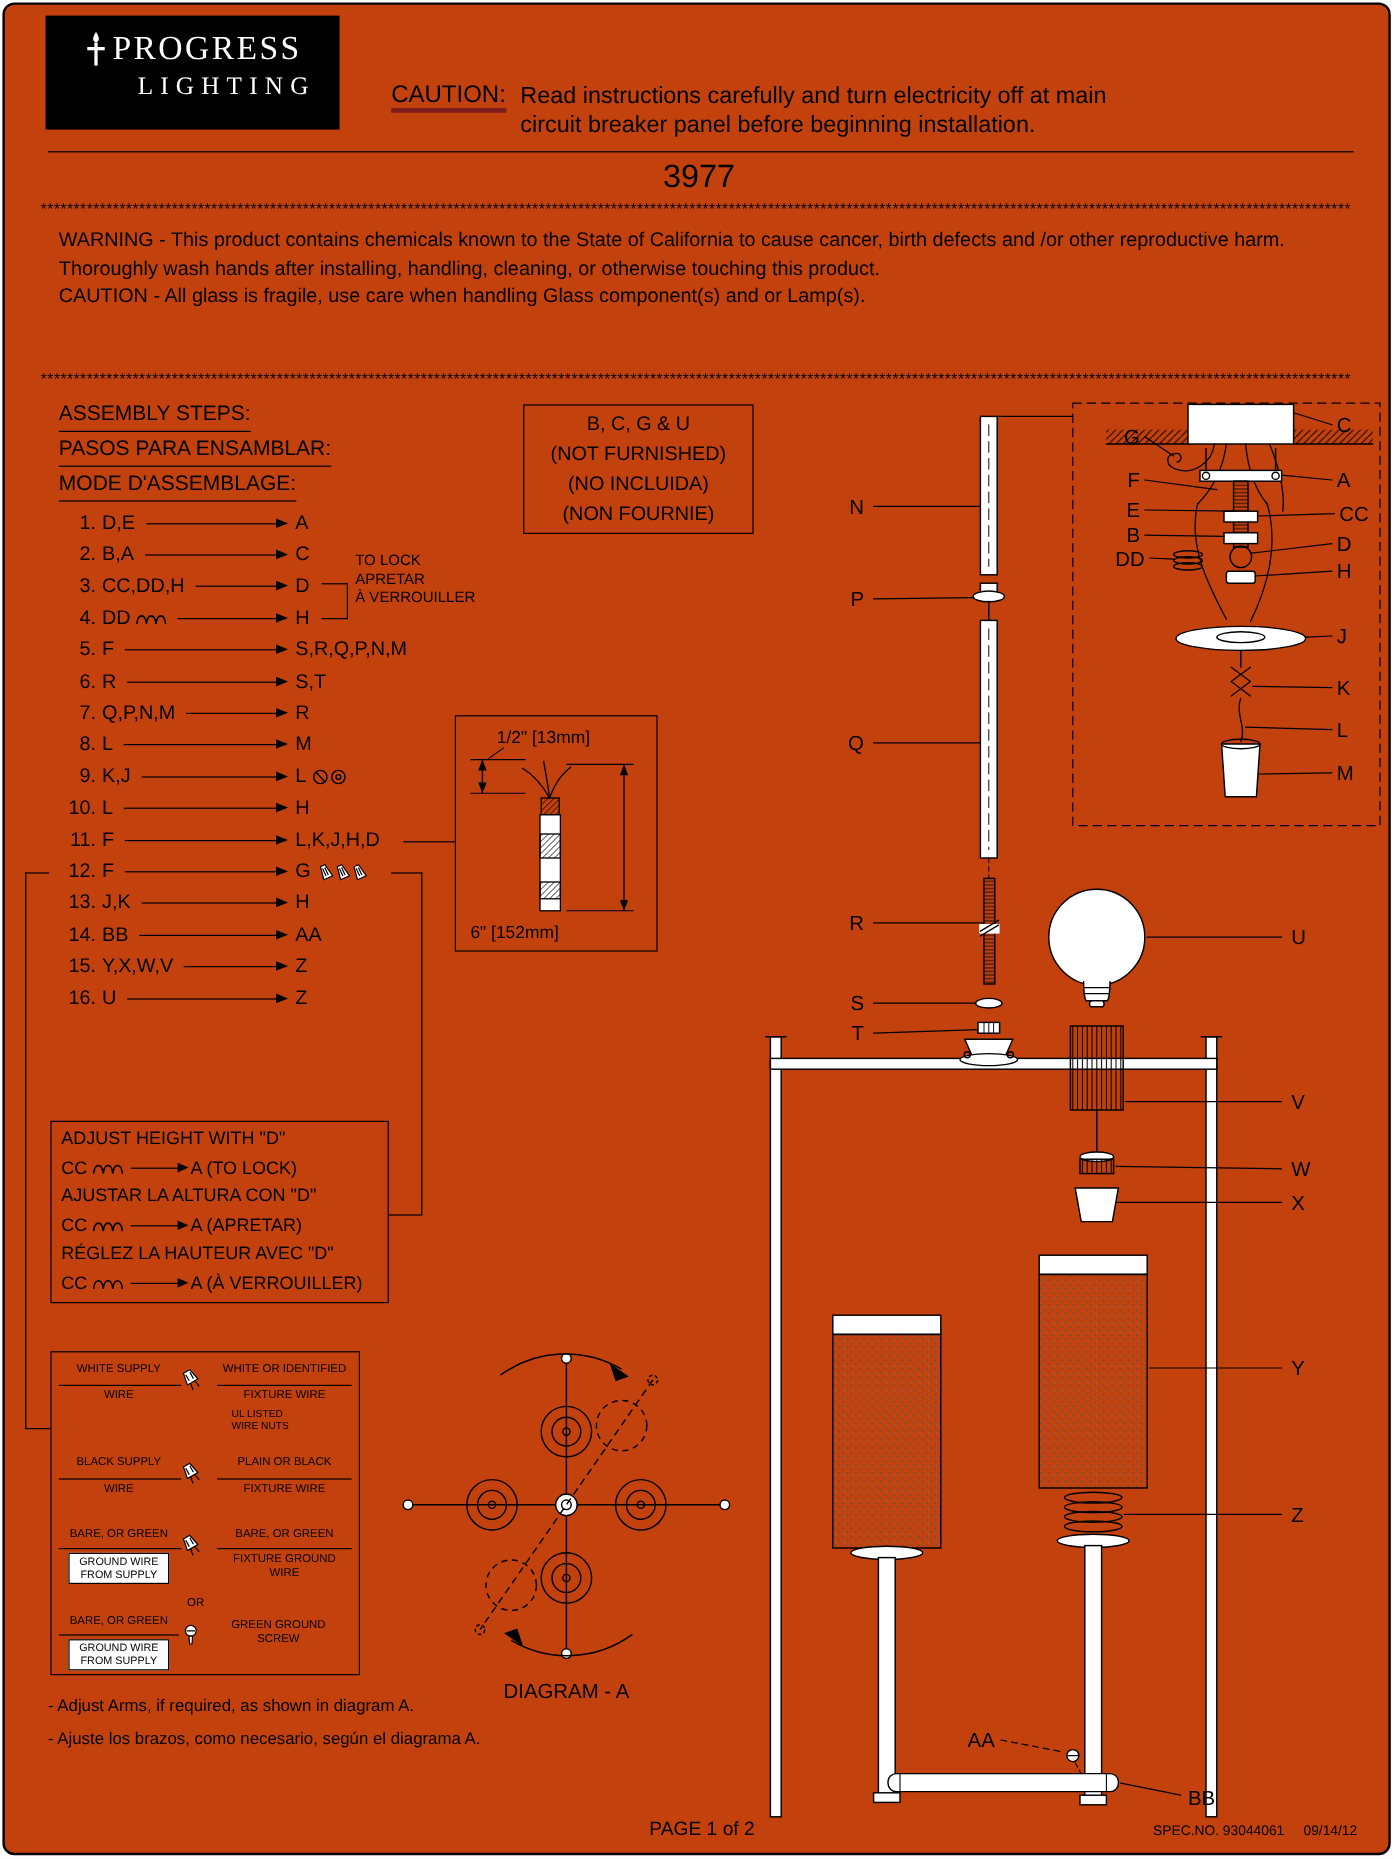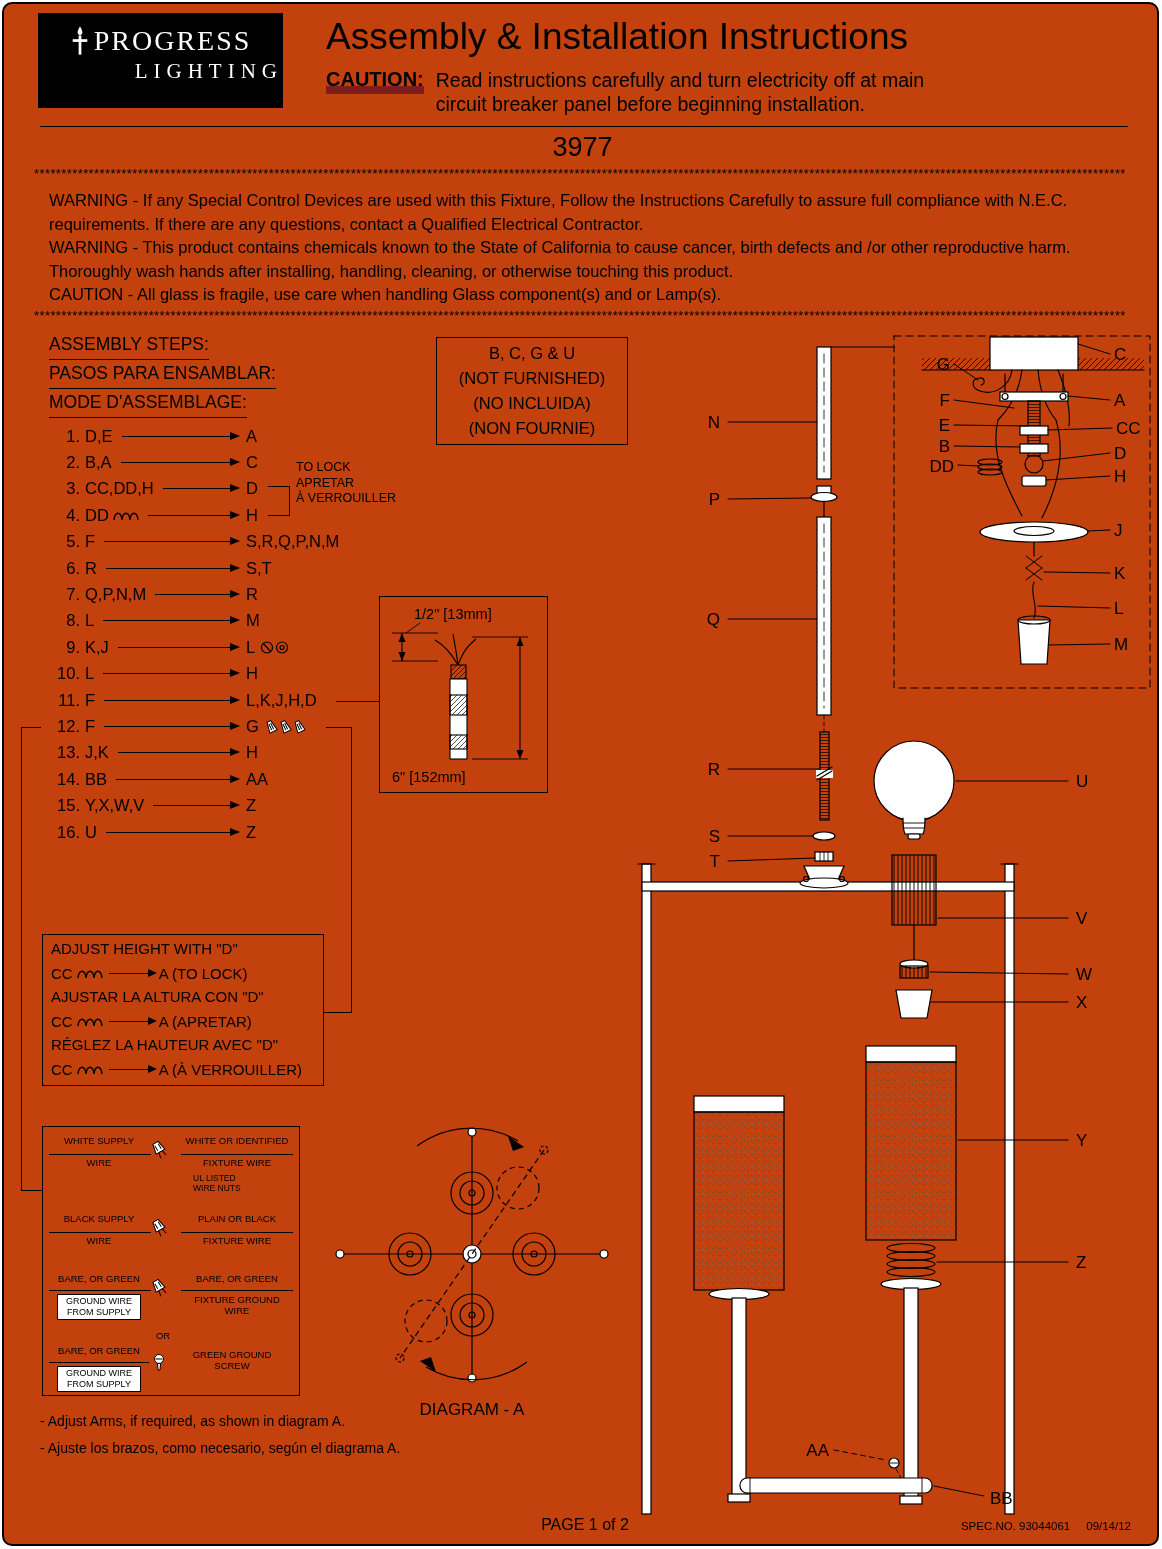--- a/index.html
+++ b/index.html
@@ -6,24 +6,24 @@
 html,body{width:1162px;height:1549px;background:#fff;color:#000;
   font-family:"Liberation Sans",sans-serif;-webkit-font-smoothing:antialiased}
 .page{position:absolute;left:2px;top:2px;width:1157px;height:1544px;
   border:2.5px solid #000;border-radius:10px;background:#c2410c;overflow:hidden}
 .abs{position:absolute}
 
 .logo{left:34px;top:9px;width:245px;height:95px;background:#000;color:#fff;
   font-family:"Liberation Serif",serif;padding-top:12px}
 .logo-l1{display:flex;align-items:center;justify-content:center;gap:4px;
   font-size:28px;letter-spacing:2px}
-.logo-l2{text-align:right;padding-right:0;font-size:21px;letter-spacing:6px;margin-top:2px}
+.logo-l2{text-align:right;padding-right:20px;font-size:21px;letter-spacing:6px;margin-top:2px}
 .title{left:322px;top:12px;font-size:37px;white-space:nowrap}
 .caution{left:322px;top:64px;display:flex;gap:12px}
-.caution-label{font-size:20px;font-weight:bold;border-bottom:8px solid #7f1d1d;height:26px}
+.caution-label{font-size:20px;font-weight:normal;border-bottom:4px solid #7f1d1d;height:26px}
 .caution-text{font-size:19.5px;line-height:24px}
 .hrule{left:36px;top:122px;width:1088px;border-top:1.6px solid #000}
 .model{left:0;top:128px;width:1157px;text-align:center;font-size:27px}
 .sep{left:30px;width:1100px;font-size:13px;letter-spacing:.4px;white-space:nowrap;overflow:hidden}
 .warn{left:45px;top:185px;width:1080px;font-size:16.5px;line-height:23.5px}
 .warn p{margin:0}
 
 .ah{left:45px;top:327px;font-size:17.5px;line-height:27px}
 .ah span{display:inline-block;border-bottom:1.5px solid #000;padding-bottom:1px}
 
@@ -81,34 +81,32 @@
           <g fill="#fff">
             <path d="M11 1 C8 6 7 9 11 11 C15 9 14 6 11 1 Z"></path>
             <rect x="9.5" y="11" width="3" height="21"></rect>
             <rect x="3" y="15" width="16" height="3"></rect>
           </g>
         </svg>
       <span>PROGRESS</span>
     </div>
     <div class="logo-l2">LIGHTING</div>
   </div>
-  <div class="abs title">Assembly &amp; Installation Instructions</div>
   <div class="abs caution">
     <span class="caution-label">CAUTION:</span>
     <span class="caution-text">
       <span>Read instructions carefully and turn electricity off at main</span><br>
       <span>circuit breaker panel before beginning installation.</span>
     </span>
   </div>
   <div class="abs hrule"></div>
   <div class="abs model">3977</div>
   <div class="abs sep" style="top:162px">********************************************************************************************************************************************************************************************************</div>
 
   <div class="abs warn">
-    <p>WARNING - If any Special Control Devices are used with this Fixture, Follow the Instructions Carefully to assure full compliance with N.E.C. requirements. If there are any questions, contact a Qualified Electrical Contractor.</p>
     <p>WARNING -  This product contains chemicals known to the State of California to cause cancer, birth defects and /or other reproductive harm.  Thoroughly wash hands after installing, handling, cleaning, or otherwise touching this product.</p>
     <p>CAUTION - All glass is fragile, use care when handling Glass component(s) and or Lamp(s).</p>
   </div>
   <div class="abs sep" style="top:304px">********************************************************************************************************************************************************************************************************</div>
 
   <div class="abs ah">
     <span>ASSEMBLY STEPS:</span><br>
     <span>PASOS PARA ENSAMBLAR:</span><br>
     <span>MODE D'ASSEMBLAGE:</span>
   </div>

